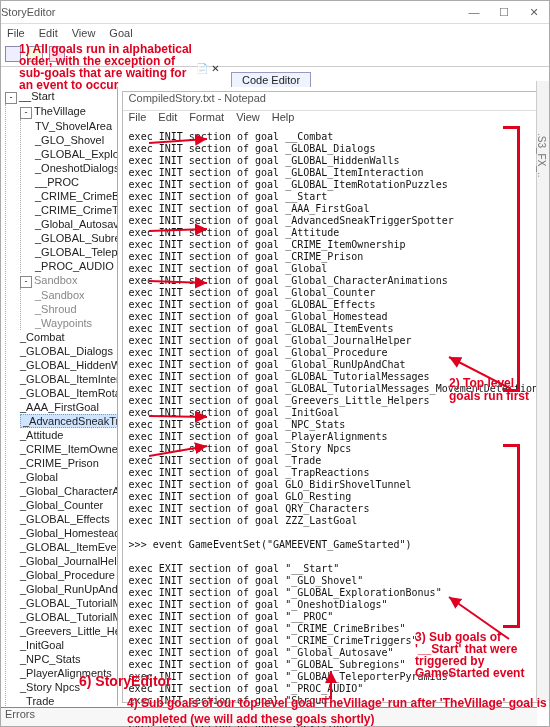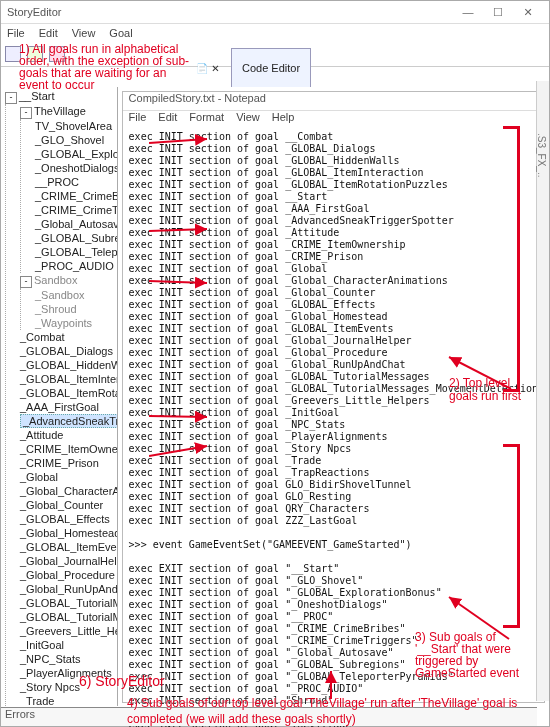--- a/index.html
+++ b/index.html
@@ -1,40 +1,40 @@
 <!DOCTYPE html>
 <html><head>
 <meta charset="utf-8">
 <style>
 html,body{margin:0;padding:0;font-family:"Segoe UI",Tahoma,sans-serif;font-size:11px;color:#222;background:#fff;overflow:hidden}
 .app{width:550px;height:727px;position:relative;border:1px solid #aaa;box-sizing:border-box;background:#fff}
-.titlebar{height:22px;background:#fff;display:flex;align-items:center;padding:0 6px;border-bottom:1px solid #ddd}
+.titlebar{height:22px;background:#fff;display:flex;align-items:center;padding:0 0;border-bottom:1px solid #ddd}
 .titlebar .name{flex:1;color:#555}
 .winbtn{width:30px;text-align:center;color:#666}
 .menubar{height:18px;display:flex;gap:14px;padding:0 6px;align-items:center}
 .menubar span{color:#444}
 .toolbar{height:20px;display:flex;gap:6px;padding:2px 4px;border-bottom:1px solid #ccc;align-items:center}
 .tico{width:14px;height:14px;display:inline-block;border:1px solid #88a;background:#eef}
 .tabstrip{height:20px;display:flex;align-items:flex-end;padding-left:230px}
 .tabstrip .fileclose{position:absolute;left:195px;top:62px;color:#333;font-size:10px}
-.tab{border:1px solid #99b;border-bottom:none;padding:13px 10px;background:#eef3ff;font-size:11px}
+.tab{border:1px solid #99b;border-bottom:none;padding:1px 10px;background:#eef3ff;font-size:11px}
 .main{display:flex;height:619px}
 .treewrap{width:193px;border-right:1px solid #aaa;overflow:hidden;position:relative}
 .tree{padding:2px 0 2px 2px;line-height:14px;font-size:11px}
 .tree ul{list-style:none;margin:0;padding-left:14px;border-left:1px dotted #aaa}
 .tree li{white-space:nowrap}
 .tree .exp{display:inline-block;width:10px;height:10px;border:1px solid #888;text-align:center;line-height:8px;font-size:9px;margin-right:2px;background:#fff}
 .tree .sel{background:#cfe4ff;border:1px dotted #6aa;padding:0 2px}
 .tree .dim{color:#888}
 .np{border:1px solid #bbb;margin:4px;height:610px;position:relative;background:#fff}
 .np .nptitle{height:18px;background:#fff;padding:0 6px;display:flex;border-bottom:1px solid #ddd;font-size:11px;color:#555}
 .np .npmenu{height:16px;display:flex;gap:12px;padding:0 6px;font-size:11px;color:#444}
 .code{padding:4px 6px;font-family:Consolas,monospace;font-size:10px;line-height:12px;white-space:pre;color:#111}
 .errors{position:absolute;bottom:0;left:0;right:12px;height:18px;border-top:1px solid #888;padding:0 4px;color:#555;background:#f7f7f7}
-.annot{position:absolute;color:#e00020;font-weight:normal;font-size:12px;pointer-events:none;text-shadow:0 0 2px #fff}
+.annot{position:absolute;color:#e00020;font-weight:bold;font-size:12px;pointer-events:none;text-shadow:0 0 2px #fff}
 .bigannot{font-size:14px}
 .arrow{position:absolute;pointer-events:none}
 .redline{stroke:#e00020;stroke-width:2;fill:none}
 .bracket{position:absolute;border:3px solid #e00020;border-left:none;pointer-events:none}
 .rightstrip{position:absolute;top:80px;right:0;width:12px;border-left:1px solid #ccc;height:620px;background:#f3f3f3}
 .rightstrip .txt{transform:rotate(90deg);transform-origin:left top;position:absolute;top:52px;left:10px;font-size:10px;color:#777;white-space:nowrap}
 </style>
 </head>
 <body>
 <div class="app">

